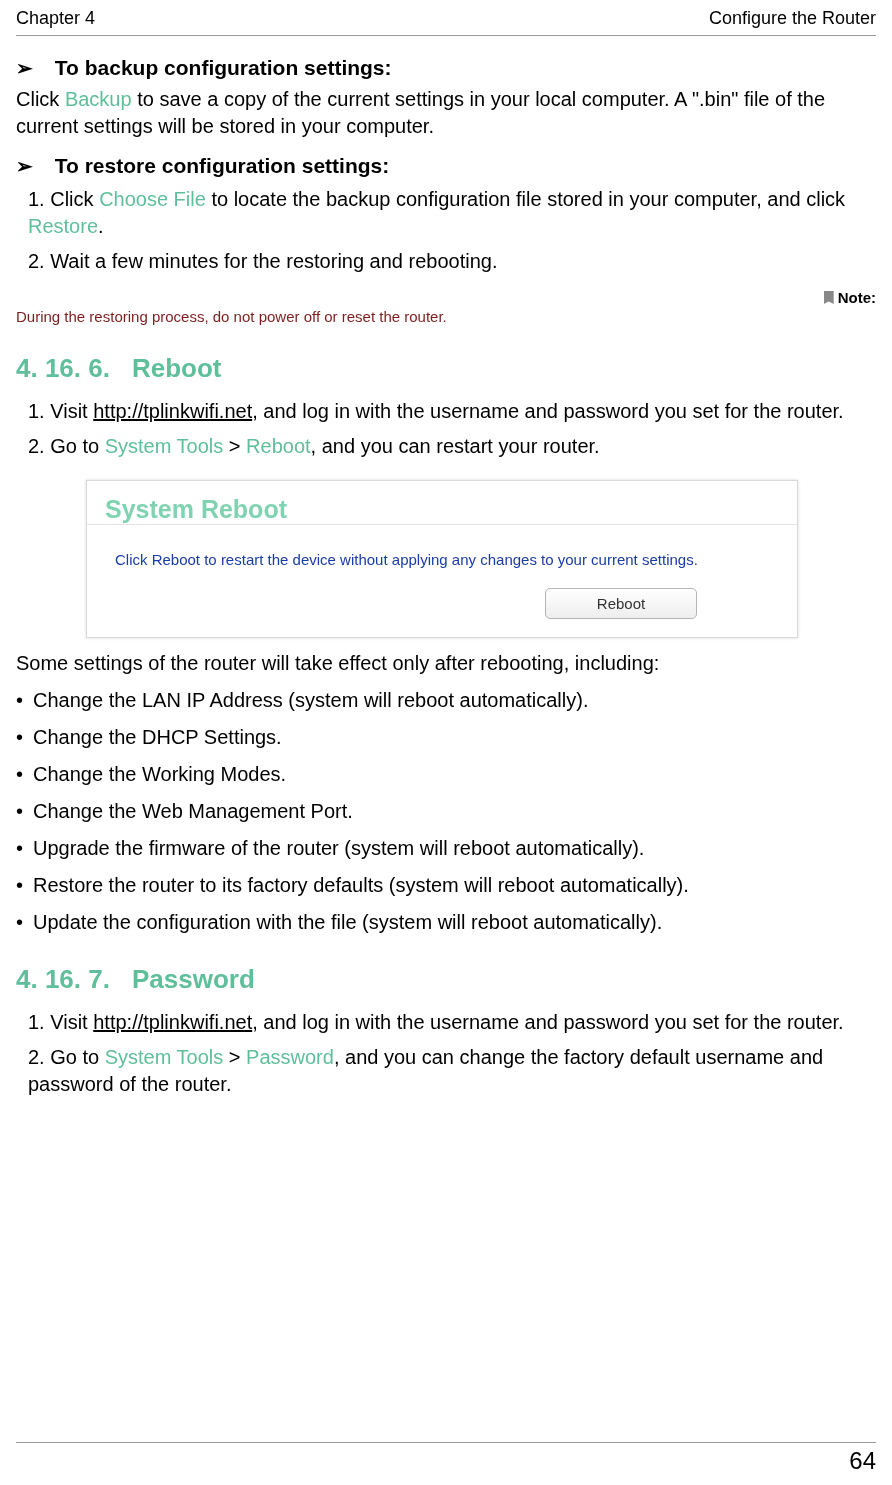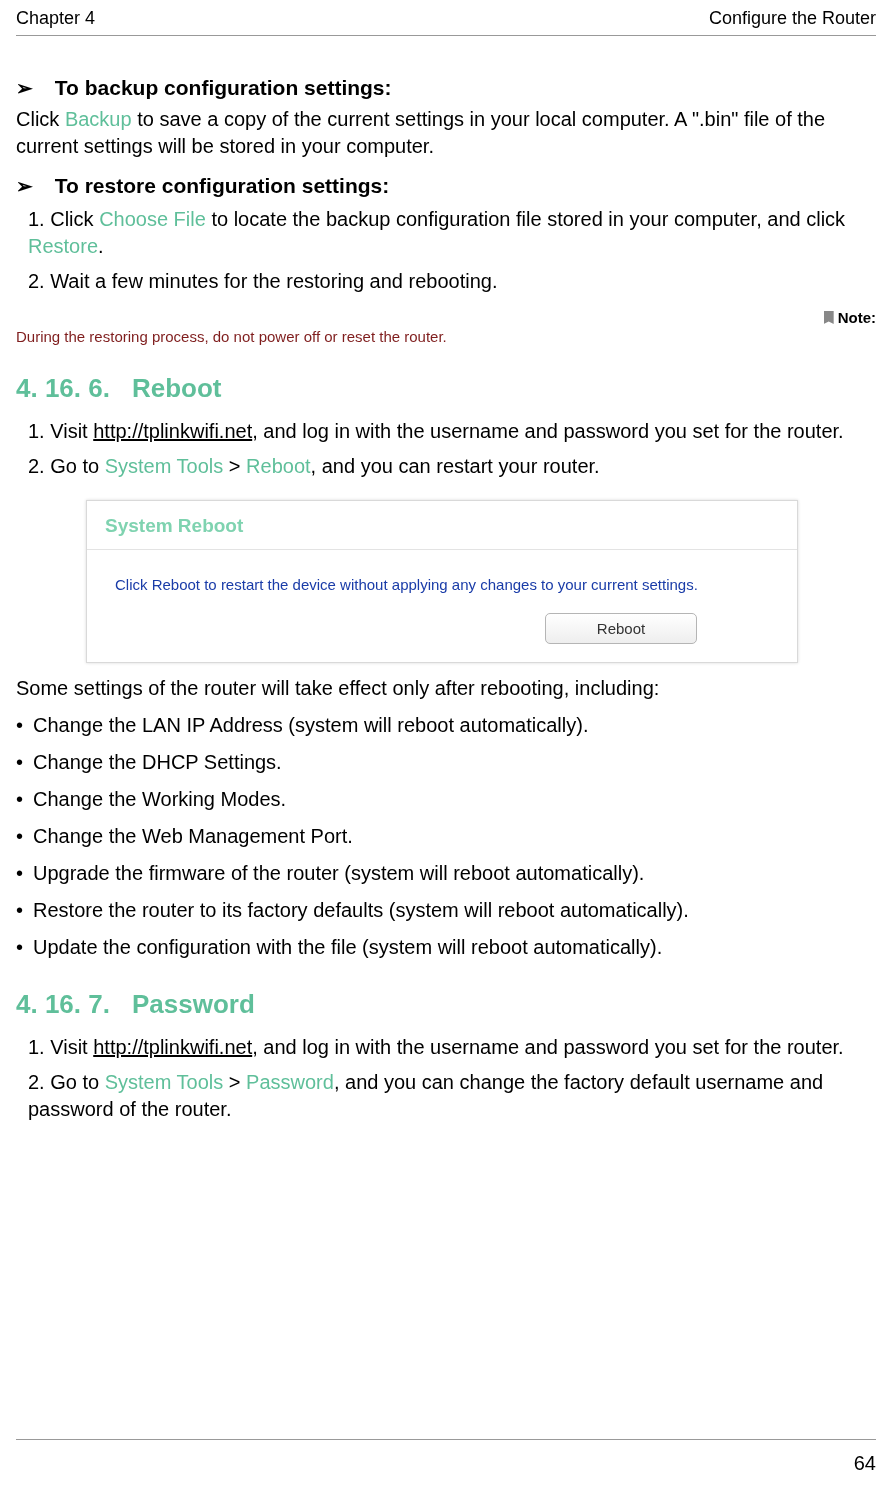--- a/index.html
+++ b/index.html
@@ -16,21 +16,21 @@
     min-height: 1485px;
     position: relative;
   }
   .header-row {
     display: flex;
     justify-content: space-between;
     font-size: 18px;
     font-weight: 400;
     padding: 0 0 6px 0;
     border-bottom: 1px solid #999;
-    margin-bottom: 40px;
+    margin-bottom: 20px;
   }
   .bullet-head {
     display: flex;
     align-items: baseline;
     font-size: 21px;
     font-weight: 700;
     margin: 14px 0 6px 0;
   }
   .bullet-head .arrow {
     font-size: 20px;
@@ -78,23 +78,23 @@
   .section-num .gap { display:inline-block; width:22px; }
   .link { text-decoration: underline; color:#000; }
   .figure {
     margin: 20px 0 12px 70px;
     width: 710px;
     border: 1px solid #d9d9d9;
     box-shadow: 0 0 3px rgba(0,0,0,0.15);
   }
   .figure-title {
     color: #7fd3b0;
-    font-size: 19px;
+    font-size: 25px;
     font-weight: 600;
-    padding: 14px 18px 12px 18px;
+    padding: 14px 18px 0 18px;
     border-bottom: 1px solid #e3e3e3;
   }
   .figure-body {
     padding: 26px 28px 18px 28px;
     font-size: 15px;
     color: #1a3ca8;
     text-align: left;
   }
   .figure-body .desc { margin-bottom: 20px; }
   .reboot-btn {
@@ -116,25 +116,25 @@
     margin: 10px 0;
   }
   .bullet-item::before {
     content: "•";
     margin: 0 10px 0 0;
   }
   .page-number {
     position: absolute;
     bottom: 10px;
     right: 18px;
-    font-size: 20px;
+    font-size: 24px;
     border-top: 1px solid #999;
     width: calc(100% - 32px);
     text-align: right;
-    padding-top: 12px;
+    padding-top: 4px;
     left: 16px;
   }
 </style>
 </head>
 <body>
 
 <div class="page">
 
   <div class="header-row">
     <span>Chapter 4</span>

